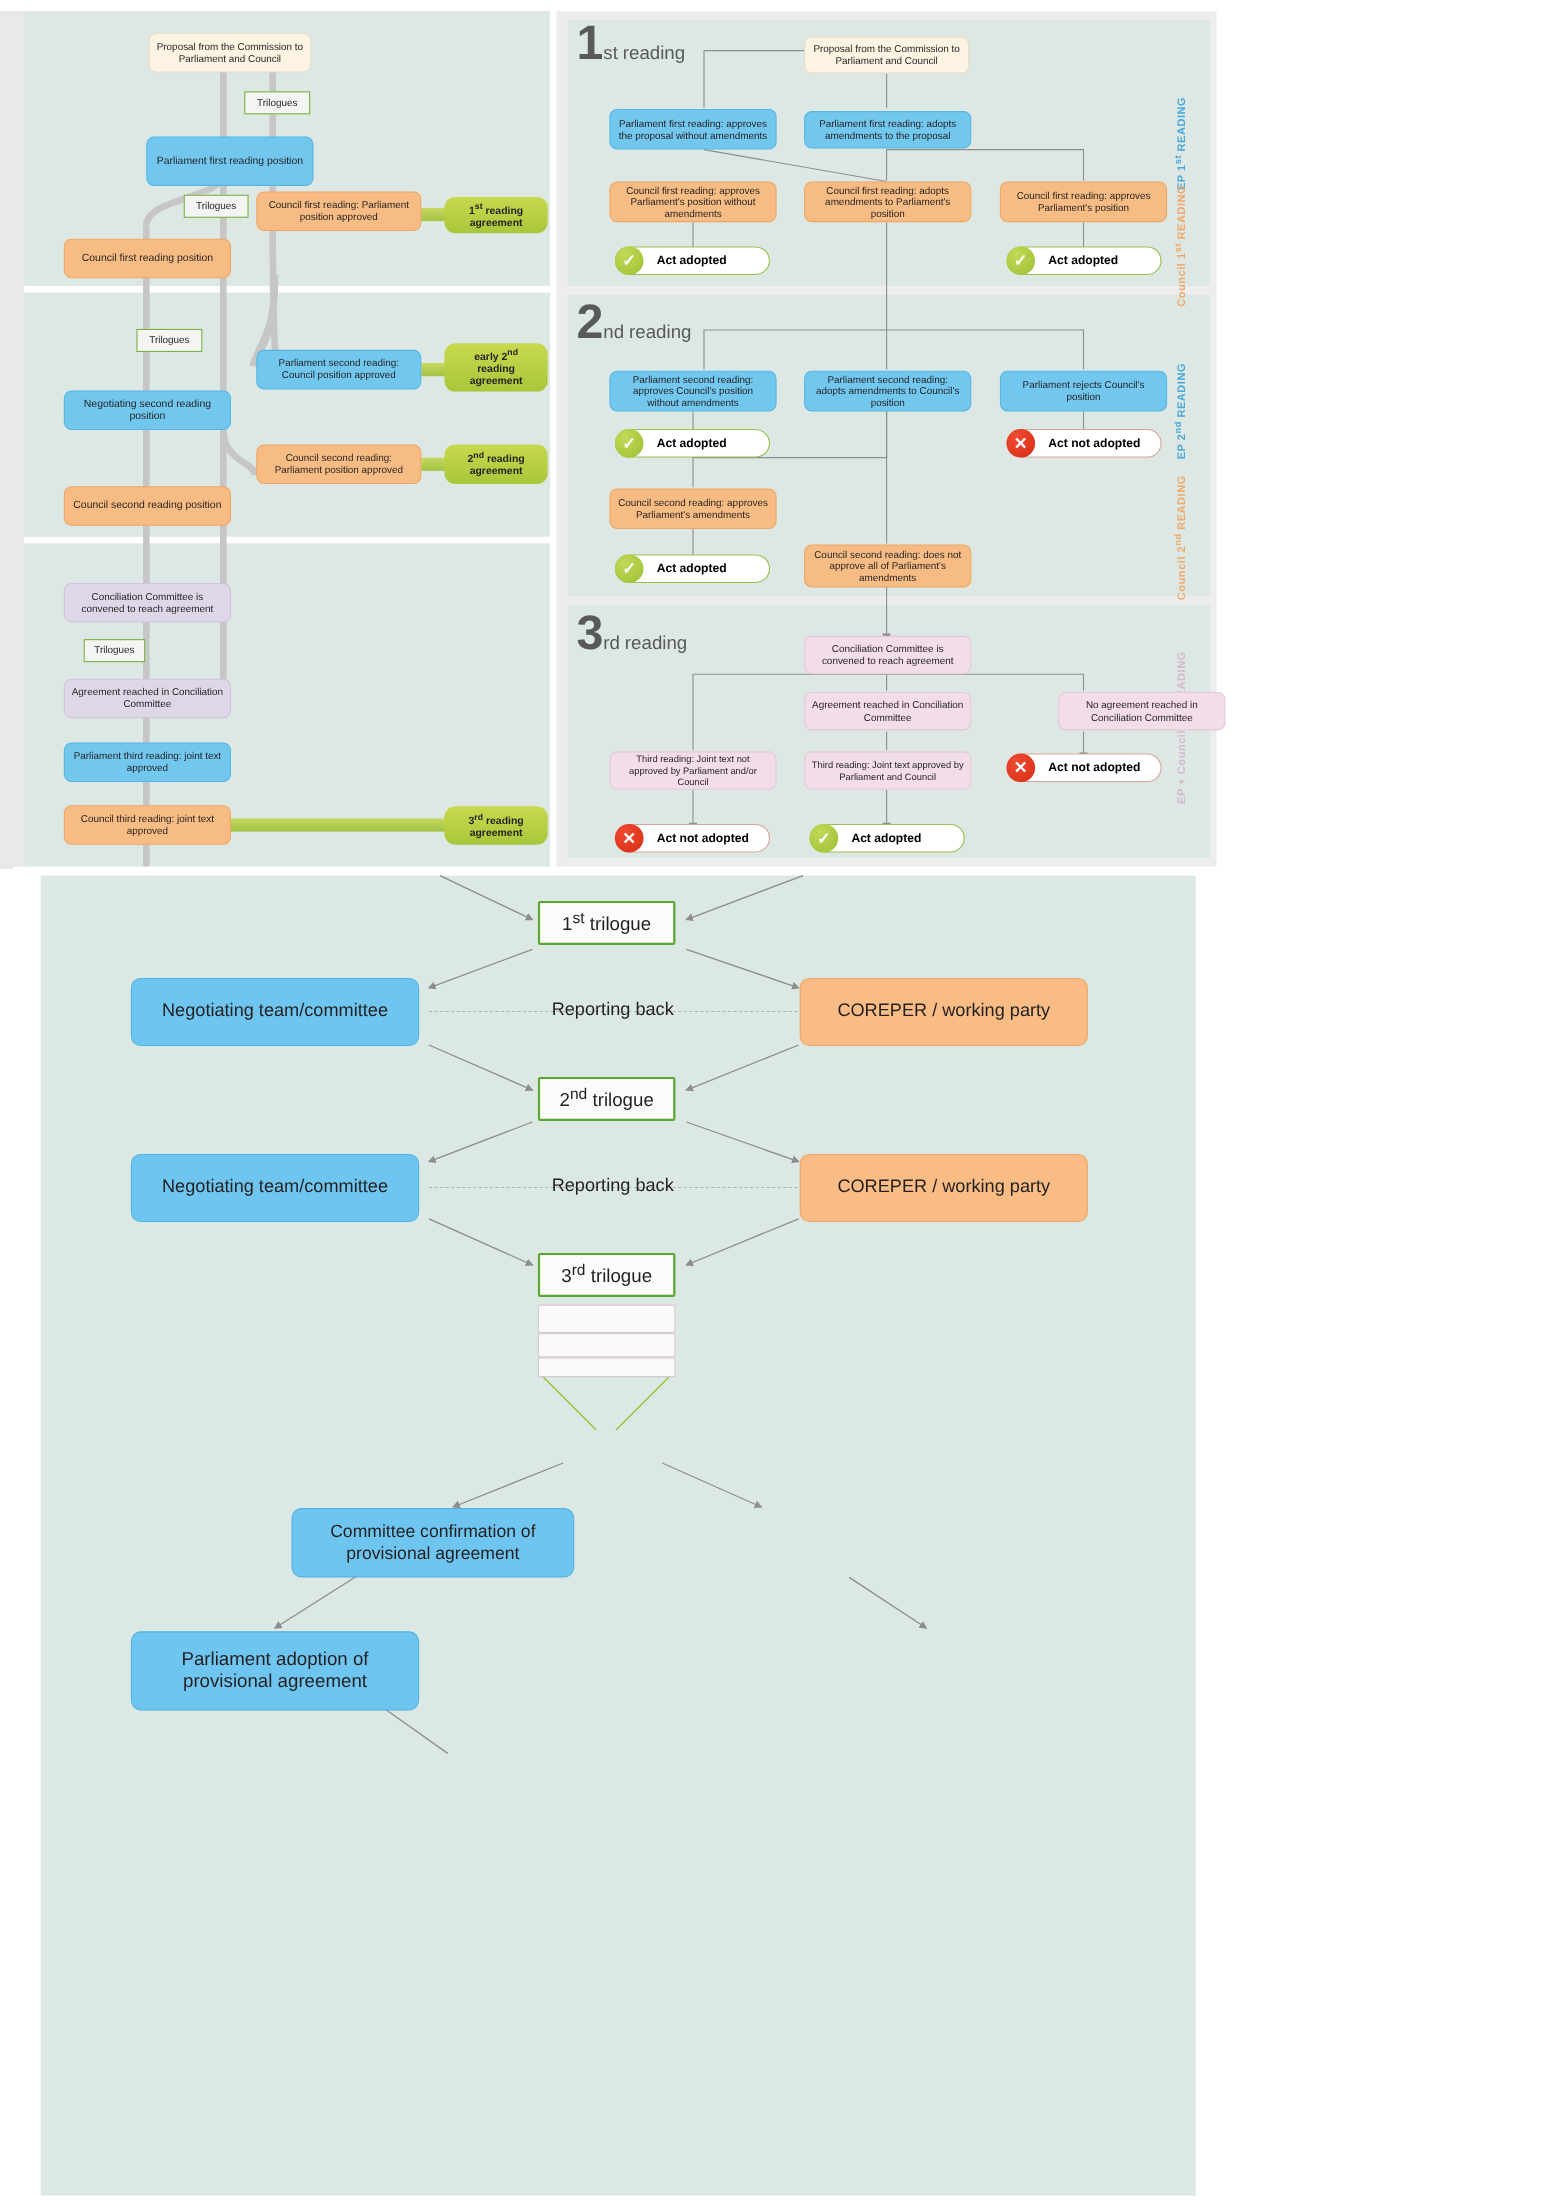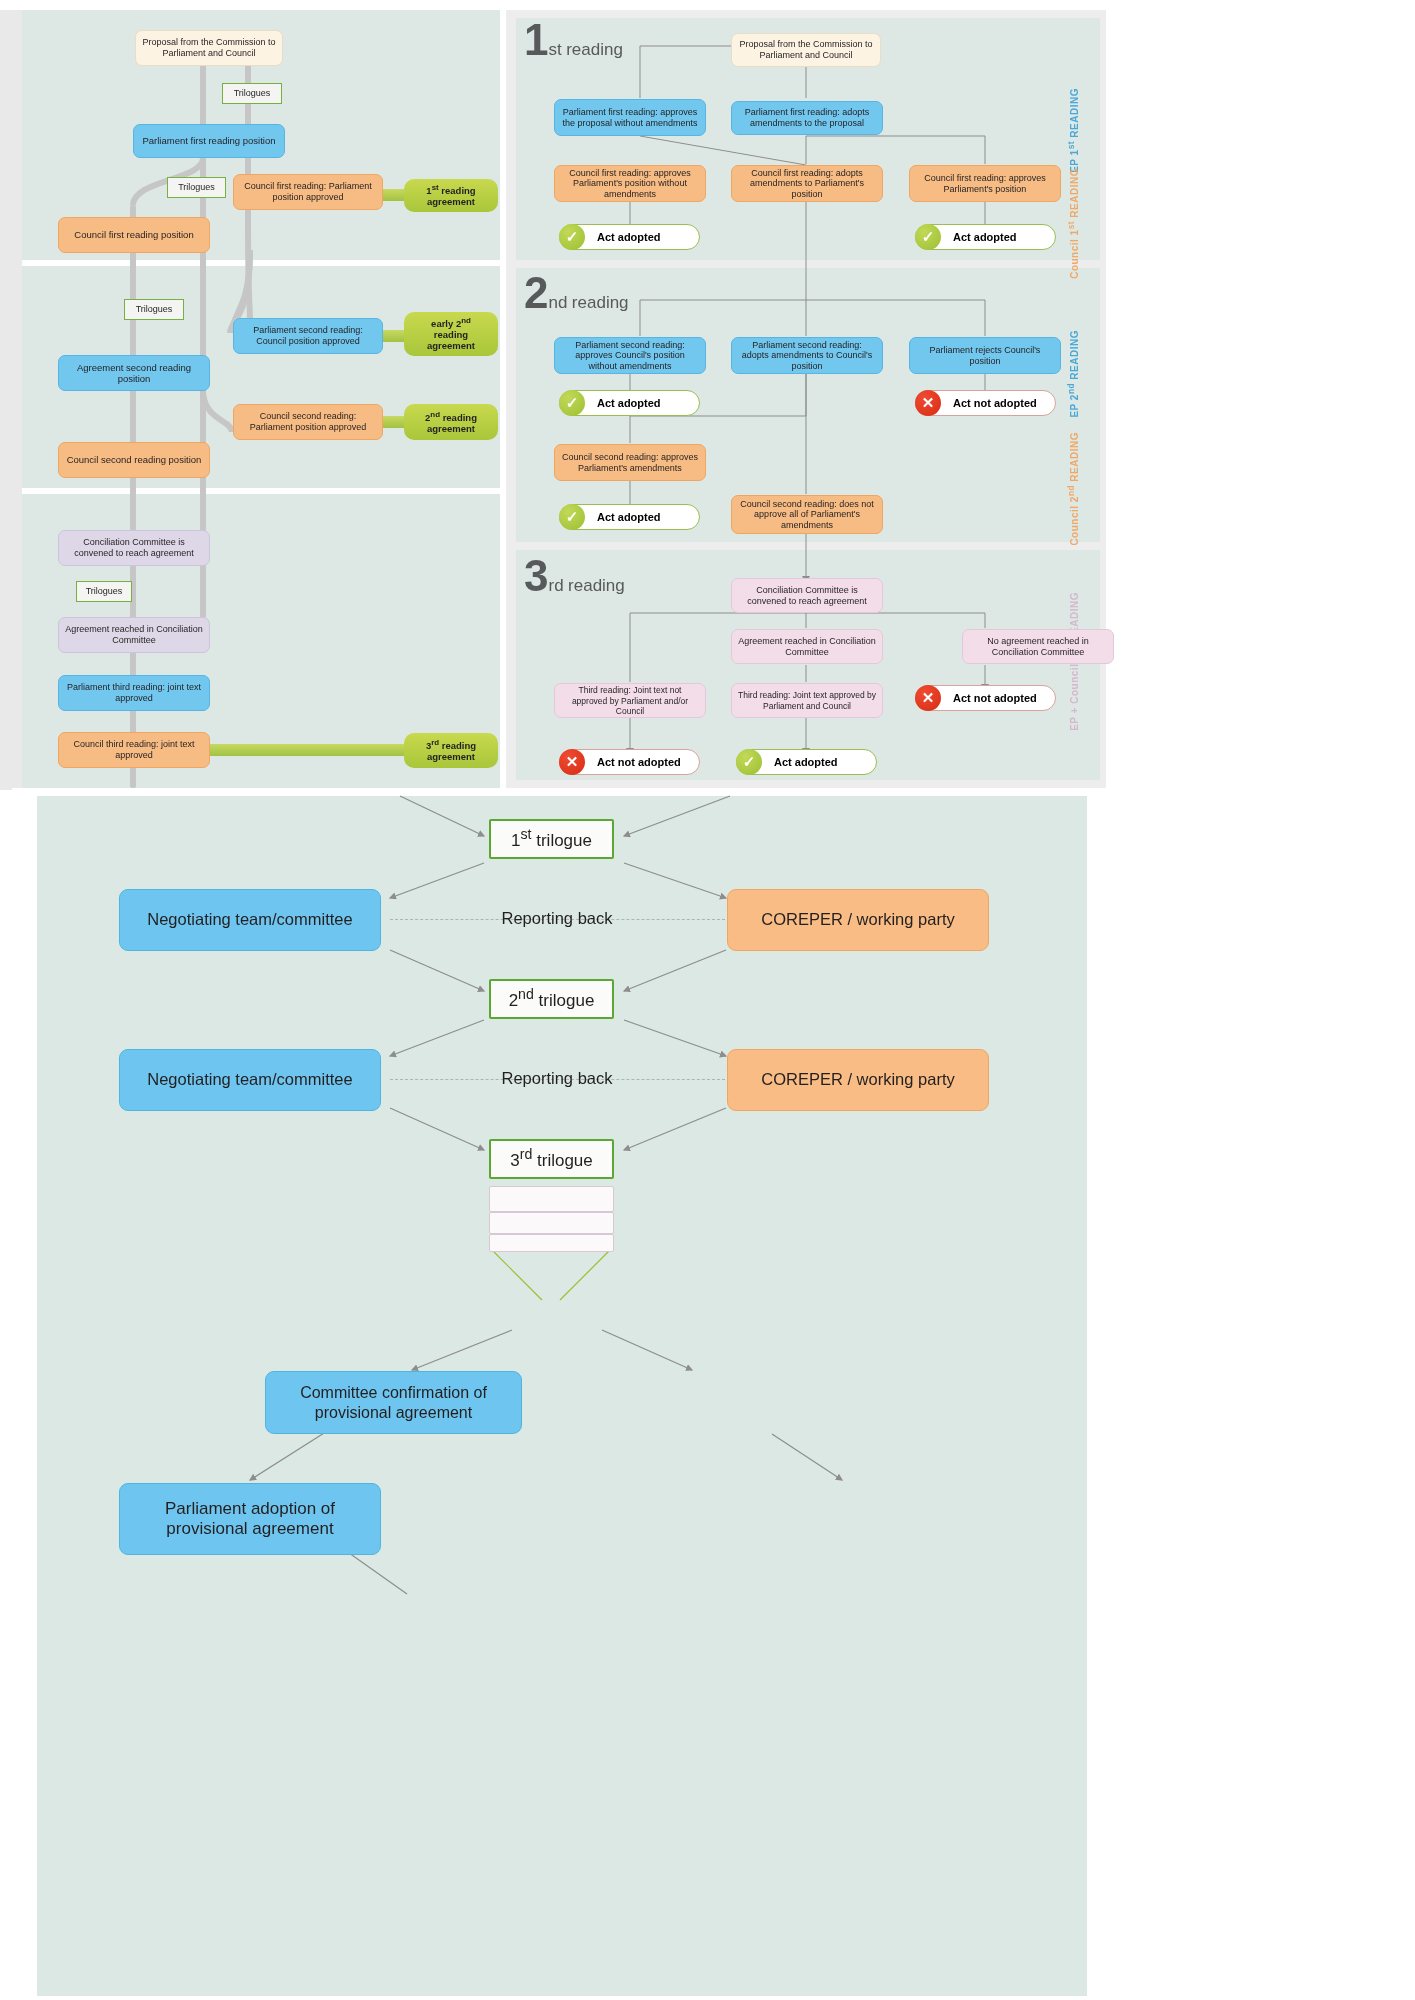--- a/index.html
+++ b/index.html
@@ -133,21 +133,21 @@
   <path d="M203,390 C203,420 232,420 232,432" stroke="#c6c6c6" stroke-width="6" fill="none"></path>
   <path d="M250,250 C250,310 232,312 232,333" stroke="#c6c6c6" stroke-width="6" fill="none"></path>
 </svg>
 
 <div class="node n-cream" style="left:135px;top:30px;width:148px;height:36px;font-size:9px;">
   <span>Proposal from the Commission to Parliament and Council</span>
 </div>
 <div class="node n-trilog" style="left:222px;top:83px;width:60px;height:21px;font-size:9px;">
   <span>Trilogues</span>
 </div>
-<div class="node n-blue" style="left:133px;top:124px;width:152px;height:34px;font-size:9.5px;">
+<div class="node n-blue" style="left:133px;top:124px;width:152px;height:45px;font-size:9.5px;">
   <span>Parliament first reading position</span>
 </div>
 <div class="node n-trilog" style="left:167px;top:177px;width:59px;height:21px;font-size:9px;">
   <span>Trilogues</span>
 </div>
 <div class="node n-orange" style="left:233px;top:174px;width:150px;height:36px;font-size:9px;">
   <span>Council first reading: Parliament position approved</span>
 </div>
 <div class="agree-arrow" style="left:383px;top:189px;width:35px;"></div>
 <div class="agree" style="left:404px;top:179px;width:94px;height:33px;font-size:9.5px;flex-direction:column;">
@@ -164,21 +164,21 @@
 <div class="node n-blue" style="left:233px;top:318px;width:150px;height:36px;font-size:9px;">
   <span>Parliament second reading: Council position approved</span>
 </div>
 <div class="agree-arrow" style="left:383px;top:330px;width:35px;"></div>
 <div class="agree" style="left:404px;top:312px;width:94px;height:44px;font-size:9.5px;flex-direction:column;">
   <span><span>early 2</span><sup>nd</sup></span>
   <span>reading</span>
   <span>agreement</span>
 </div>
 <div class="node n-blue" style="left:58px;top:355px;width:152px;height:36px;font-size:9.5px;">
-  <span>Agreement second reading position</span>
+  <span>Negotiating second reading position</span>
 </div>
 <div class="node n-orange" style="left:233px;top:404px;width:150px;height:36px;font-size:9px;">
   <span>Council second reading: Parliament position approved</span>
 </div>
 <div class="agree-arrow" style="left:383px;top:416px;width:35px;"></div>
 <div class="agree" style="left:404px;top:404px;width:94px;height:36px;font-size:9.5px;flex-direction:column;">
   <span><span>2</span><sup>nd</sup> <span>reading</span></span>
   <span>agreement</span>
 </div>
 <div class="node n-orange" style="left:58px;top:442px;width:152px;height:36px;font-size:9.5px;">

